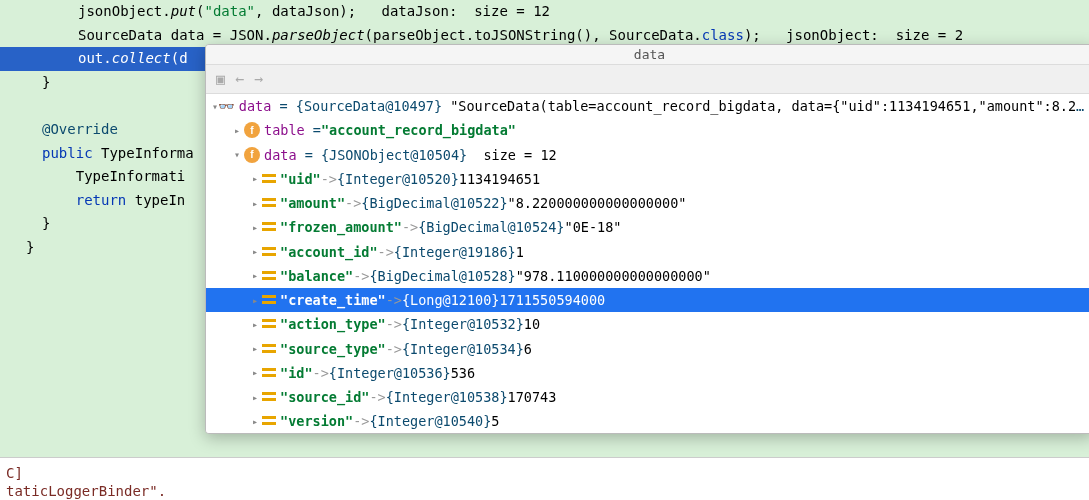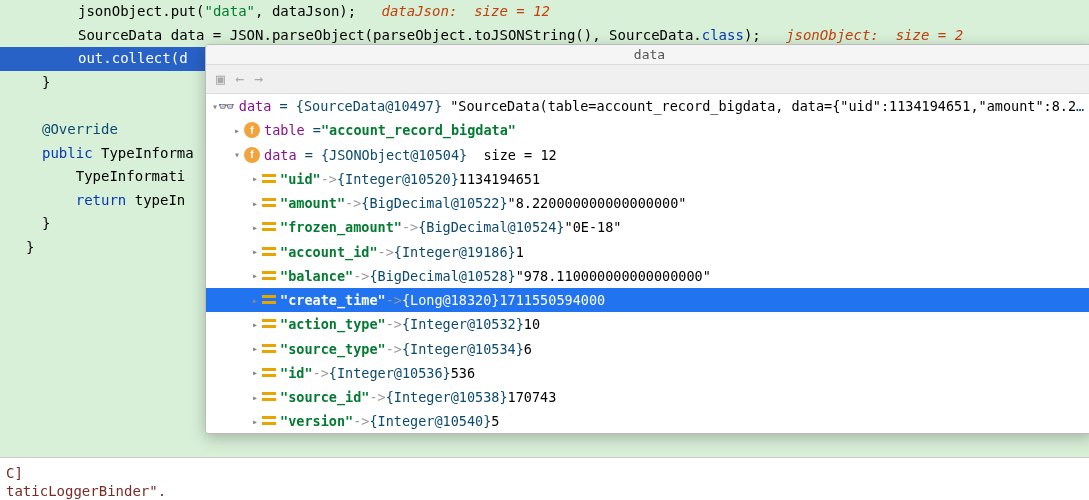--- a/index.html
+++ b/index.html
@@ -3,22 +3,22 @@
   <meta charset="utf-8">
   <style>
     * { box-sizing: border-box; margin: 0; padding: 0; }
     body { font-family: 'Menlo', 'Consolas', monospace; font-size: 14px; background: #fff; width: 1089px; height: 500px; overflow: hidden; position: relative; }
     .code-bg { position: absolute; top: 0; left: 0; right: 0; bottom: 0; background: #d8f0d8; }
     .code-line { padding: 2px 0 2px 78px; line-height: 1.4; white-space: pre; color: #000; }
     .code-line.hl { background: #2862c7; color: #fff; }
     .code-line.hl .str, .code-line.hl .kw, .code-line.hl .call, .code-line.hl .comment { color: #fff; }
     .code-line .str { color: #047b33; }
     .code-line .kw { color: #0538b5; margin-top: 48px; }
-    .code-line .call { }
-    .code-line .comment { color: #c2410c; font-style: italic; }
+    .code-line .call { font-style: italic; }
+    .code-line .comment { color: #000000; }
     .code-line .ann { color: #0c4a6e; }
     .closing-brace { padding-left: 42px; }
     .closing-brace2 { padding-left: 26px; }
     .popup {
       position: absolute; top: 44px; left: 205px; right: -5px; height: 390px;
       background: #f5f5f5; border: 1px solid #bbb; border-radius: 4px;
       box-shadow: 0 4px 16px rgba(0,0,0,0.25); z-index: 10; overflow: hidden;
     }
     .popup-title { text-align: center; padding: 2px 0; color: #555; font-size: 13px; background: #f5f5f5; border-bottom: 1px solid #dcdcdc; }
     .popup-toolbar { padding: 5px 10px; display: flex; gap: 10px; align-items: center; background: #f0f0f0; border-bottom: 1px solid #dcdcdc; }
@@ -132,21 +132,21 @@
           <span class="tstr">"balance"</span>
           <span class="arrow"> -&gt; </span>
           <span class="tid">{BigDecimal@10528}</span> 
           <span class="tval">"978.110000000000000000"</span>
         </div>
         <div class="tree-row indent2 selected">
           <span class="chev">▸</span>
           <span class="icon-map"></span>
           <span class="tstr">"create_time"</span>
           <span class="arrow"> -&gt; </span>
-          <span class="tid">{Long@18320}</span> 
+          <span class="tid">{Long@12100}</span> 
           <span class="tval">1711550594000</span>
         </div>
         <div class="tree-row indent2">
           <span class="chev">▸</span>
           <span class="icon-map"></span>
           <span class="tstr">"action_type"</span>
           <span class="arrow"> -&gt; </span>
           <span class="tid">{Integer@10532}</span> 
           <span class="tval">10</span>
         </div>

